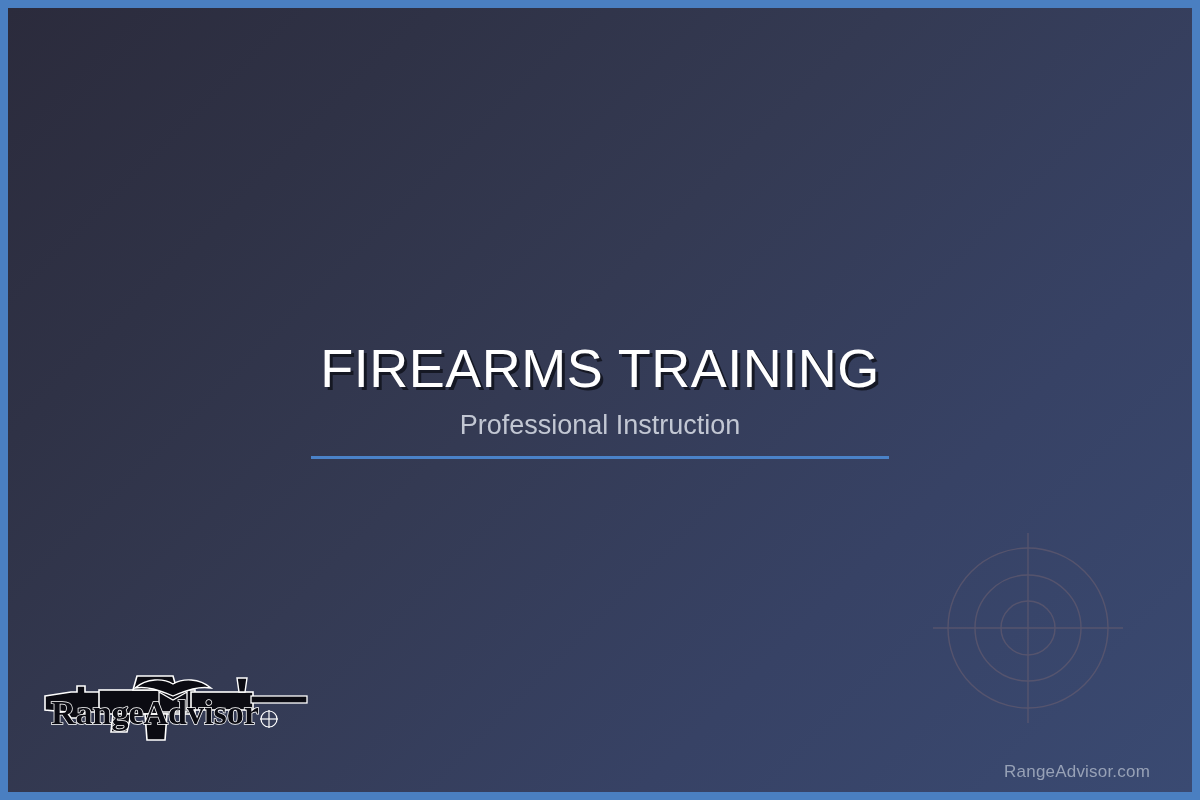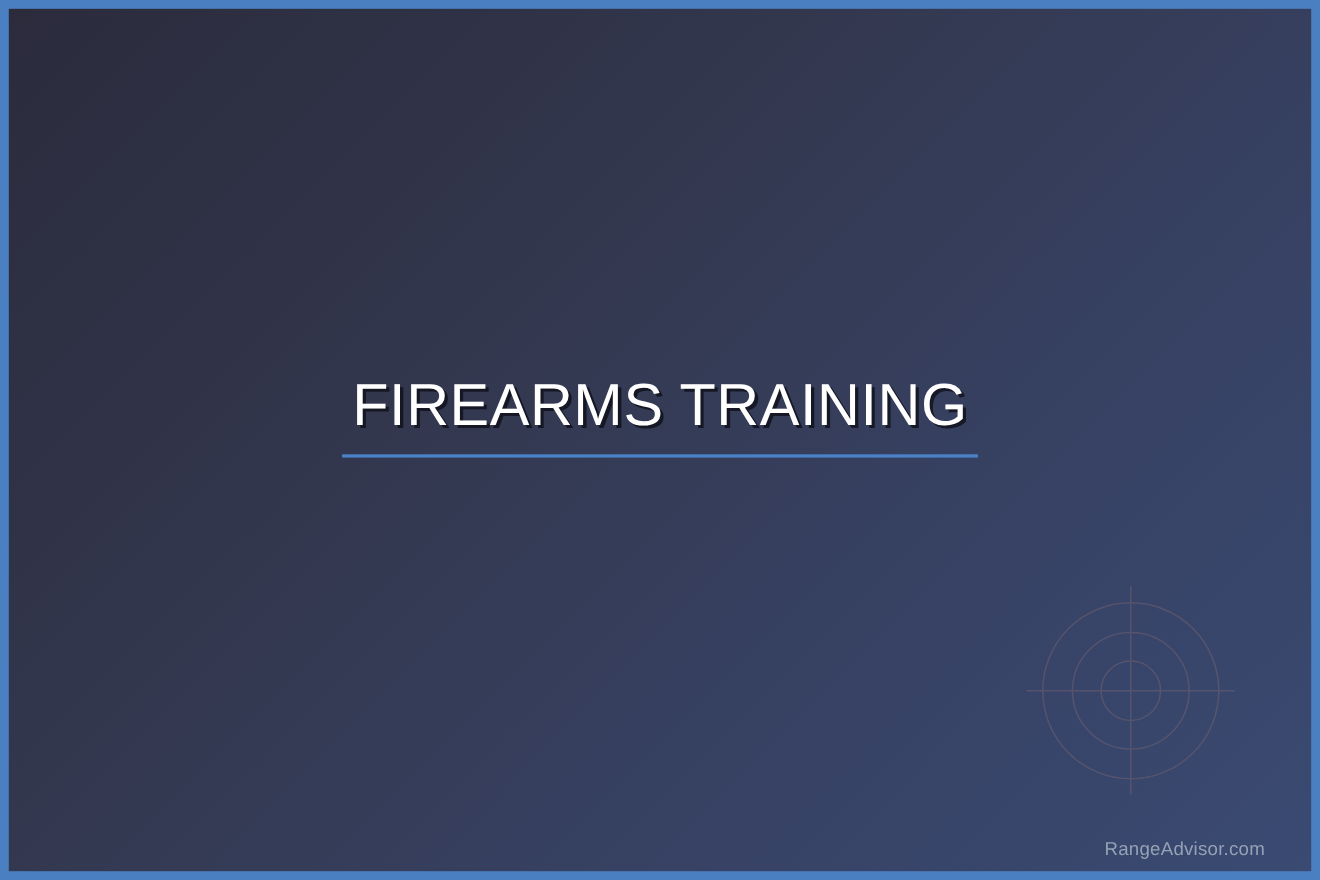--- a/index.html
+++ b/index.html
@@ -97,20 +97,56 @@
           <circle cx="95" cy="95" r="53"></circle>
           <circle cx="95" cy="95" r="80"></circle>
           <line x1="95" y1="0" x2="95" y2="190"></line>
           <line x1="0" y1="95" x2="190" y2="95"></line>
         </g>
       </svg>
     </div>
 
     <div id="title-block">
       <div id="slide-title">FIREARMS TRAINING</div>
+      <div id="slide-subtitle">Professional Instruction</div>
       <div id="accent-rule"></div>
     </div>
 
+    <div id="brand-logo">
+      <svg width="270" height="78" viewBox="0 0 270 78" aria-hidden="true">
+        <g>
+
+          <path d="M4 30 L30 26 L36 26 L36 20 L44 20 L44 26 L62 26 L62 46 L44 46
+                   L40 52 L30 52 L26 46 L4 44 Z" fill="#0b0b12" stroke="#ffffff" stroke-width="1.6"></path>
+
+          <rect x="58" y="24" width="96" height="24" fill="#0b0b12" stroke="#ffffff" stroke-width="1.6"></rect>
+
+          <path d="M104 48 L126 48 L124 74 L106 74 Z" fill="#0b0b12" stroke="#ffffff" stroke-width="1.6"></path>
+
+          <path d="M72 48 L90 48 L86 66 L70 66 Z" fill="#0b0b12" stroke="#ffffff" stroke-width="1.6"></path>
+
+          <path d="M96 10 L132 10 L136 24 L92 24 Z" fill="#0b0b12" stroke="#ffffff" stroke-width="1.6"></path>
+
+          <rect x="150" y="26" width="62" height="18" fill="#0b0b12" stroke="#ffffff" stroke-width="1.6"></rect>
+
+          <path d="M196 12 L206 12 L204 26 L198 26 Z" fill="#0b0b12" stroke="#ffffff" stroke-width="1.4"></path>
+
+          <rect x="210" y="30" width="56" height="7" fill="#0b0b12" stroke="#ffffff" stroke-width="1.3"></rect>
+
+          <path d="M94 22 C106 12 122 12 132 18 C142 12 158 12 170 22
+                   C158 20 146 24 132 30 C118 24 106 20 94 22 Z" fill="#0b0b12" stroke="#ffffff" stroke-width="1.3"></path>
+          <path d="M118 26 L132 34 L146 26 L146 46 L118 46 Z" fill="#0b0b12" stroke="#ffffff" stroke-width="1.3"></path>
+
+          <g fill="none" stroke="#ffffff" stroke-width="1.2">
+            <circle cx="228" cy="53" r="8"></circle>
+            <line x1="228" y1="44" x2="228" y2="62"></line>
+            <line x1="219" y1="53" x2="237" y2="53"></line>
+          </g>
+        </g>
+
+        <text x="10" y="58" font-family="'Liberation Serif', serif" font-size="34" font-weight="bold" fill="#0b0b12" stroke="#ffffff" stroke-width="1.5" paint-order="stroke fill">RangeAdvisor</text>
+      </svg>
+    </div>
 
     <div id="footer-url">RangeAdvisor.com</div>
 
   </div>
 </div>
 
 </body></html>

